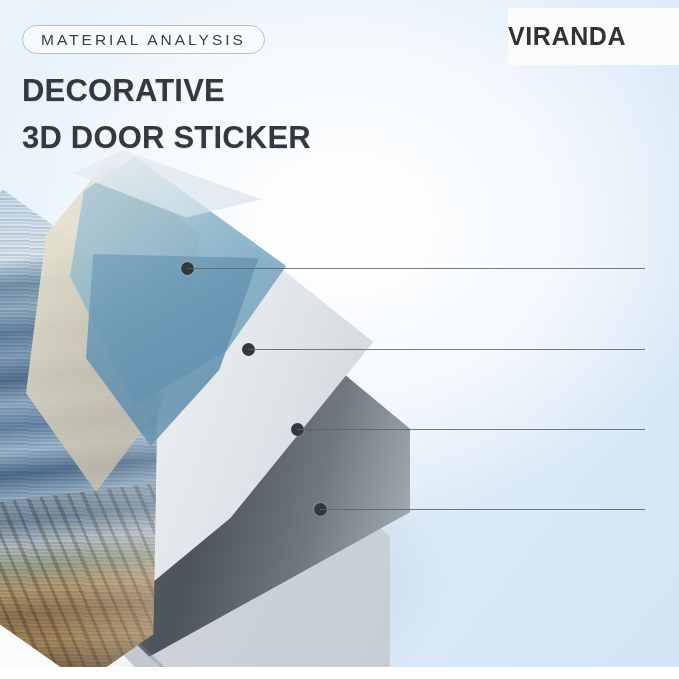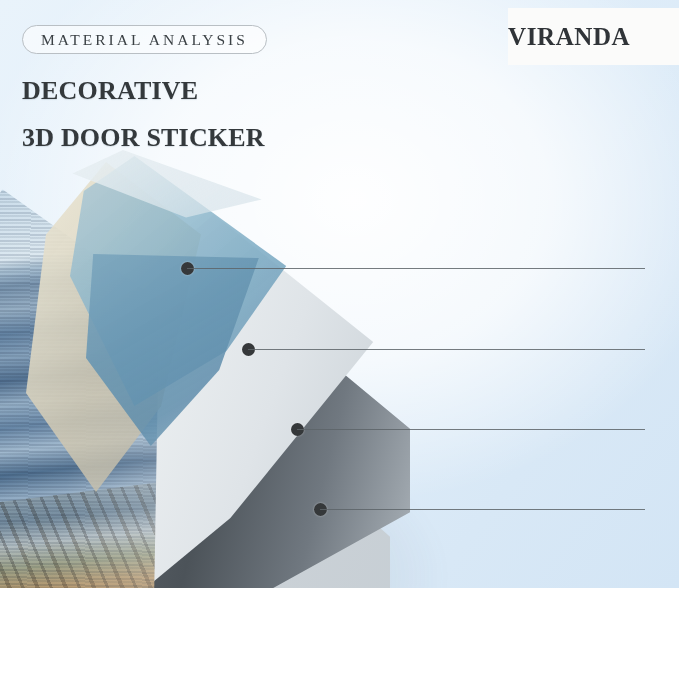--- a/index.html
+++ b/index.html
@@ -1,23 +1,23 @@
 <!DOCTYPE html>
 <html><head>
 <meta charset="utf-8">
 <style>
   html, body {
     margin: 0; padding: 0;
     background: #ffffff;
   }
   #stage {
     position: relative;
-    width: 679px; height: 588px;
+    width: 679px; height: 667px;
     overflow: hidden;
-    font-family: Liberation Serif, serif;
+    font-family: Liberation Sans, sans-serif;
     background:
       radial-gradient(ellipse 520px 420px at 52% 34%, rgba(255,255,255,0.97) 0%, rgba(255,255,255,0.72) 38%, rgba(255,255,255,0.0) 72%),
       linear-gradient(128deg, #e9f3fb 0%, #e4f0fa 26%, #dfedf9 52%, #d8e8f6 78%, #d3e5f5 100%);
   }
 
   
   .pill {
     position: absolute;
     left: 22px; top: 25px;
     height: 29px;
@@ -33,21 +33,21 @@
     letter-spacing: 3.0px;
     color: #3b4145;
     font-weight: 400;
     white-space: nowrap;
   }
   .title {
     position: absolute;
     left: 22px; top: 67px;
     color: #34393c;
     font-weight: bold;
-    font-size: 26px;
+    font-size: 31px;
     line-height: 47px;
     letter-spacing: 0.2px;
     white-space: pre-line;
     text-shadow: 0 1px 1px rgba(120,140,160,0.22);
   }
   .logo-box {
     position: absolute;
     right: 0px; top: 8px;
     width: 171px; height: 57px;
     background: #fbfbfa;

